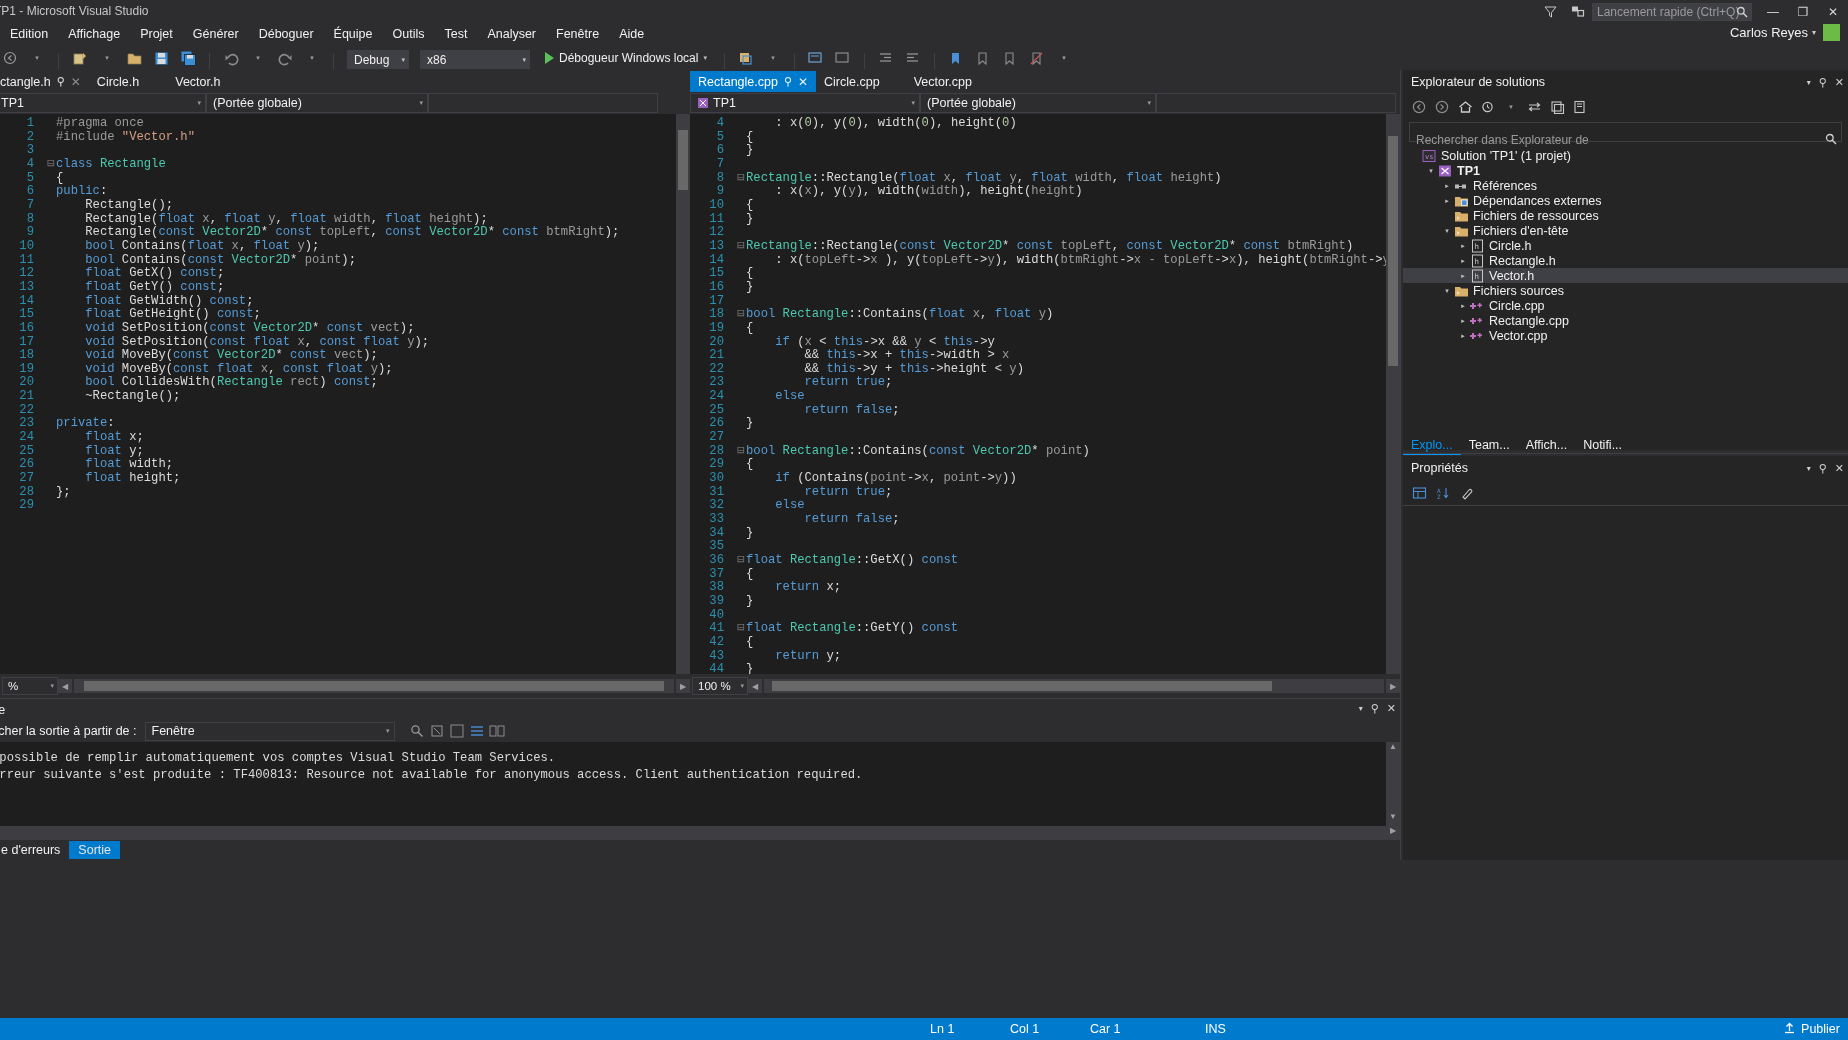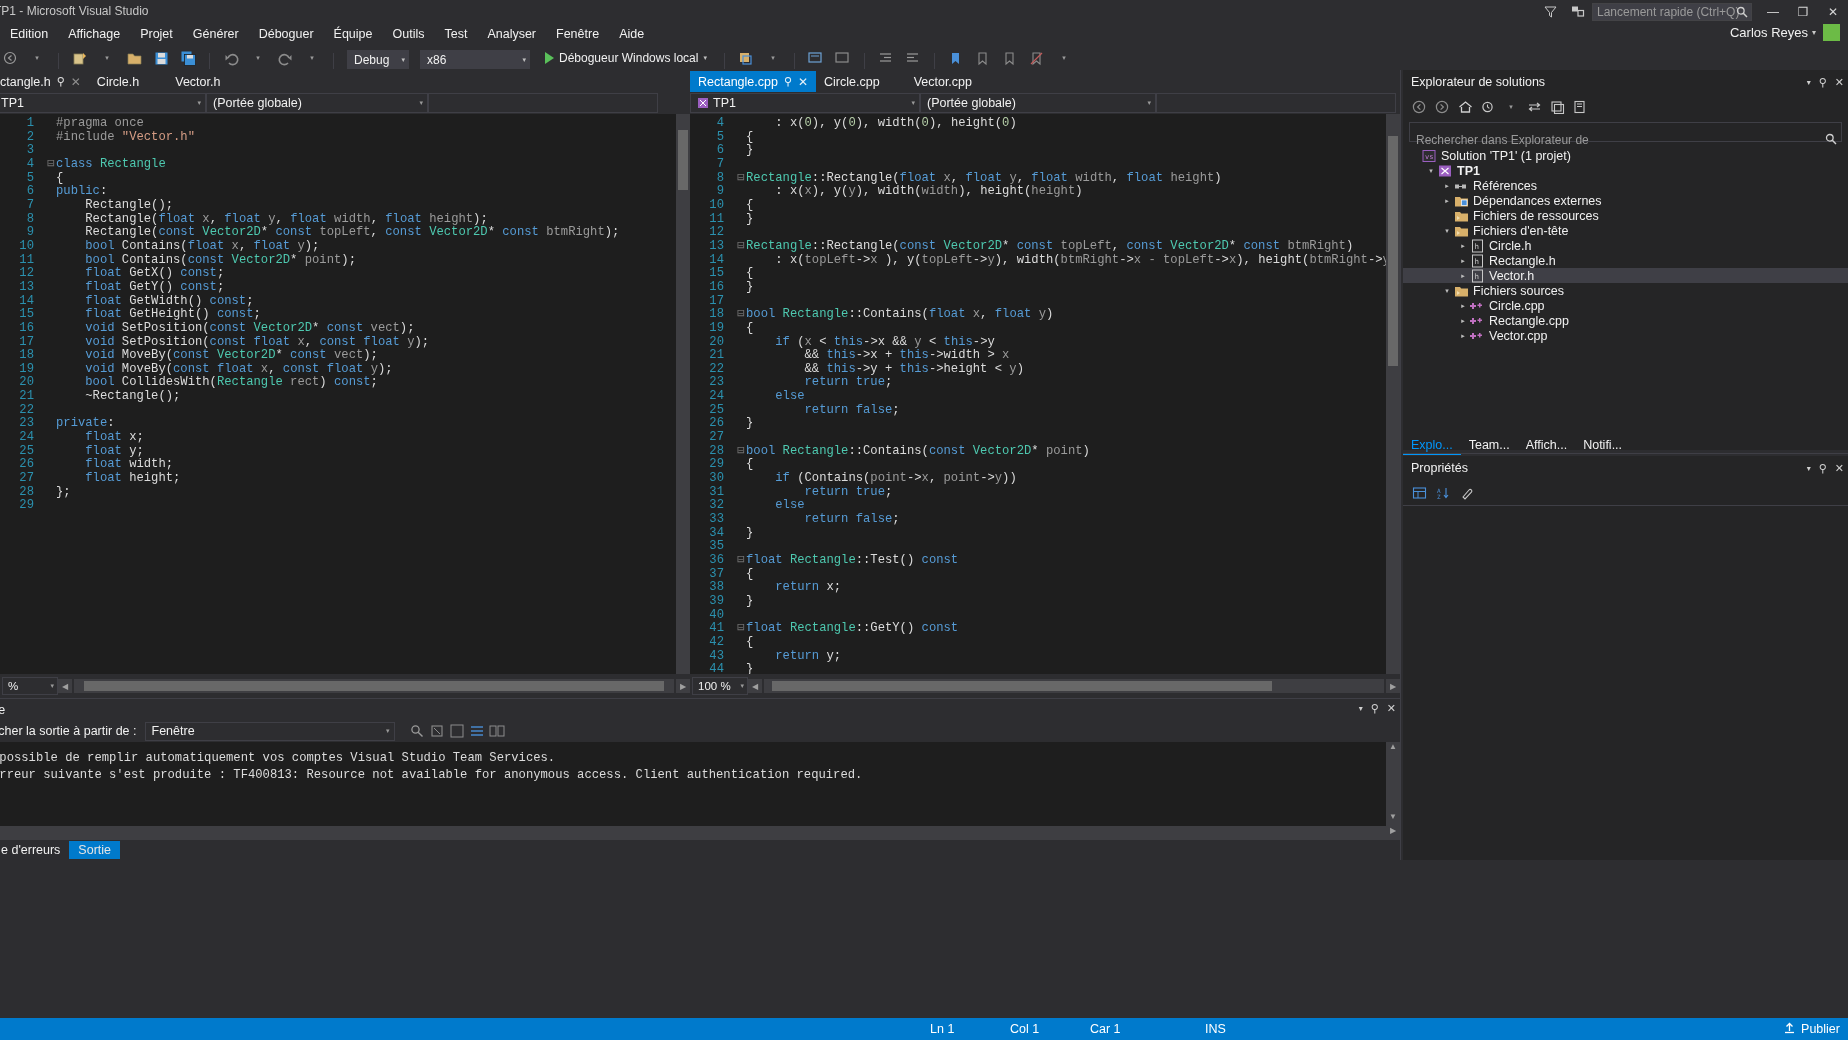--- a/index.html
+++ b/index.html
@@ -534,21 +534,21 @@
 <span class="ln">26</span><span class="gut"></span><span class="id">}</span>
 <span class="ln">27</span><span class="gut"></span>
 <span class="ln">28</span><span class="gut">⊟</span><span class="kw">bool</span><span class="id"> </span><span class="ty">Rectangle</span><span class="id">::Contains(</span><span class="kw">const</span><span class="id"> </span><span class="ty">Vector2D</span><span class="id">* </span><span class="par">point</span><span class="id">)</span>
 <span class="ln">29</span><span class="gut"></span><span class="id">{</span>
 <span class="ln">30</span><span class="gut"></span><span class="id">    </span><span class="kw">if</span><span class="id"> (Contains(</span><span class="par">point</span><span class="id">-&gt;</span><span class="par">x</span><span class="id">, </span><span class="par">point</span><span class="id">-&gt;</span><span class="par">y</span><span class="id">))</span>
 <span class="ln">31</span><span class="gut"></span><span class="id">        </span><span class="kw">return</span><span class="id"> </span><span class="kw">true</span><span class="id">;</span>
 <span class="ln">32</span><span class="gut"></span><span class="id">    </span><span class="kw">else</span>
 <span class="ln">33</span><span class="gut"></span><span class="id">        </span><span class="kw">return</span><span class="id"> </span><span class="kw">false</span><span class="id">;</span>
 <span class="ln">34</span><span class="gut"></span><span class="id">}</span>
 <span class="ln">35</span><span class="gut"></span>
-<span class="ln">36</span><span class="gut">⊟</span><span class="kw">float</span><span class="id"> </span><span class="ty">Rectangle</span><span class="id">::Test() </span><span class="kw">const</span>
+<span class="ln">36</span><span class="gut">⊟</span><span class="kw">float</span><span class="id"> </span><span class="ty">Rectangle</span><span class="id">::GetX() </span><span class="kw">const</span>
 <span class="ln">37</span><span class="gut"></span><span class="id">{</span>
 <span class="ln">38</span><span class="gut"></span><span class="id">    </span><span class="kw">return</span><span class="id"> x;</span>
 <span class="ln">39</span><span class="gut"></span><span class="id">}</span>
 <span class="ln">40</span><span class="gut"></span>
 <span class="ln">41</span><span class="gut">⊟</span><span class="kw">float</span><span class="id"> </span><span class="ty">Rectangle</span><span class="id">::GetY() </span><span class="kw">const</span>
 <span class="ln">42</span><span class="gut"></span><span class="id">{</span>
 <span class="ln">43</span><span class="gut"></span><span class="id">    </span><span class="kw">return</span><span class="id"> y;</span>
 <span class="ln">44</span><span class="gut"></span><span class="id">}</span>
 <span class="gut"></span>
 </pre>

